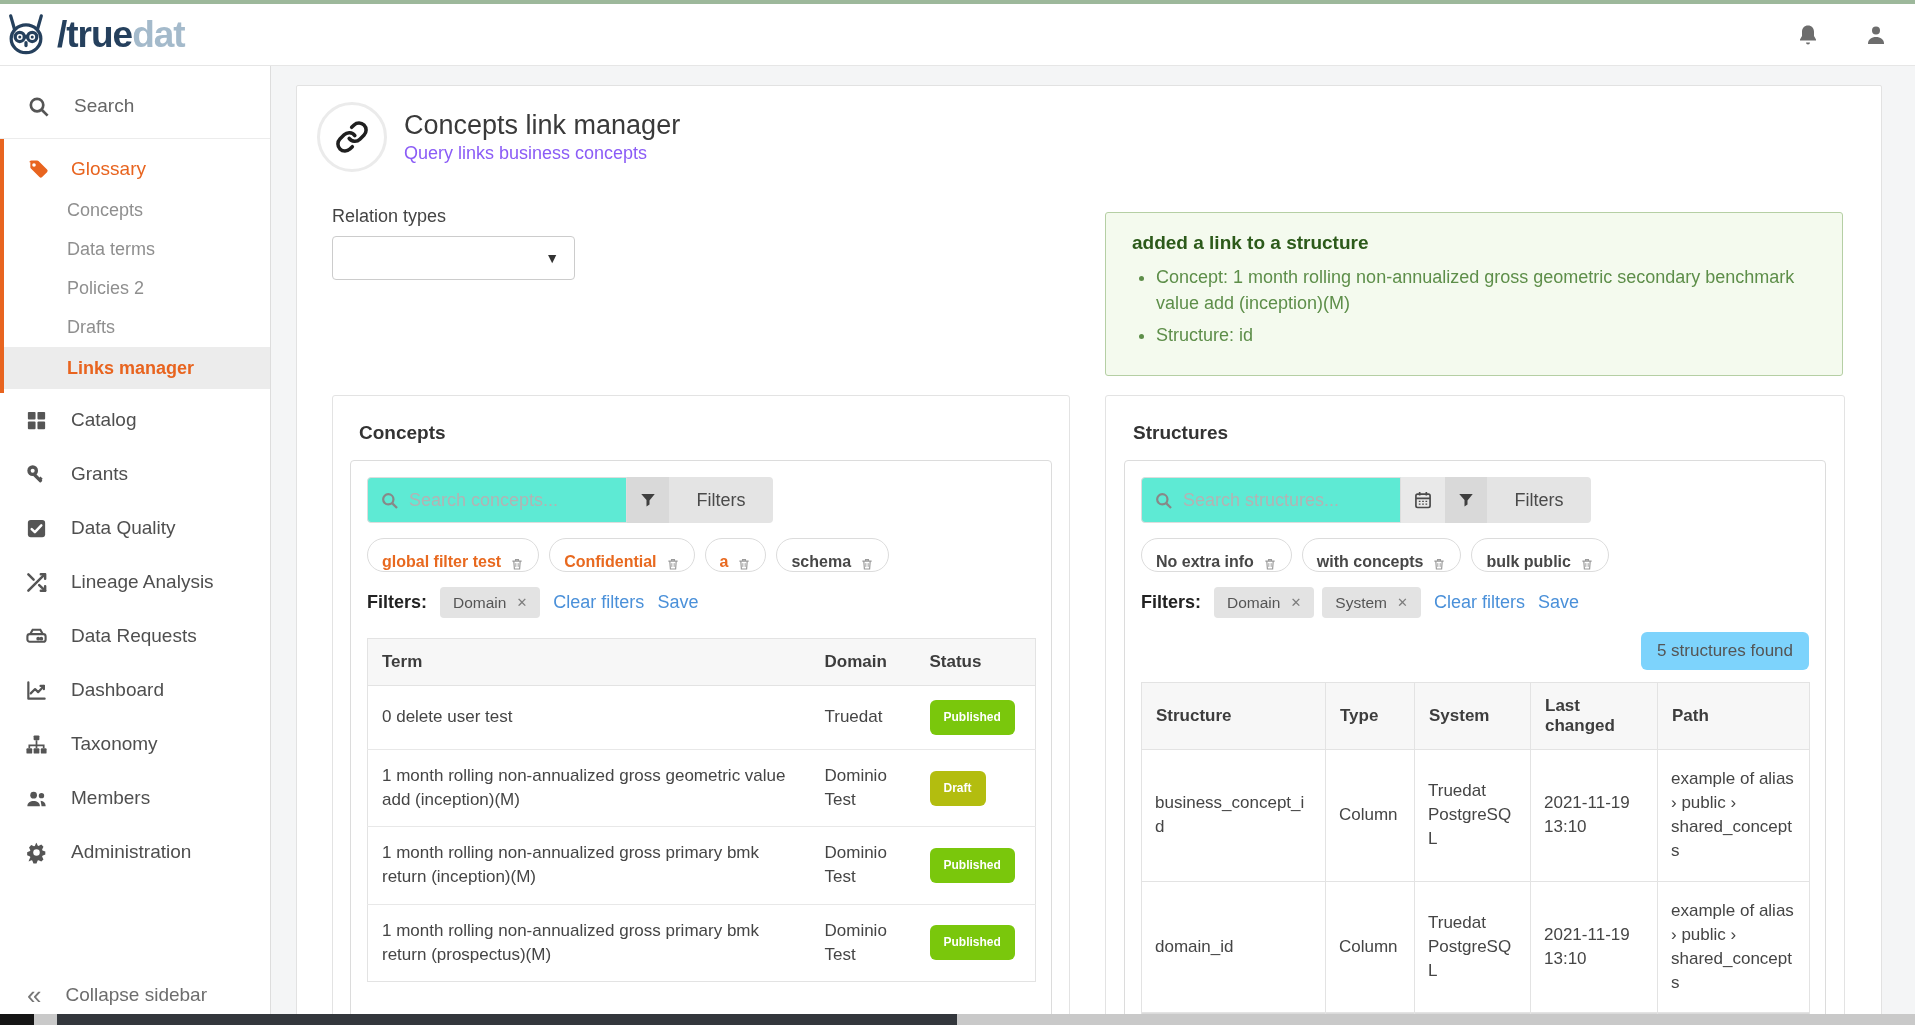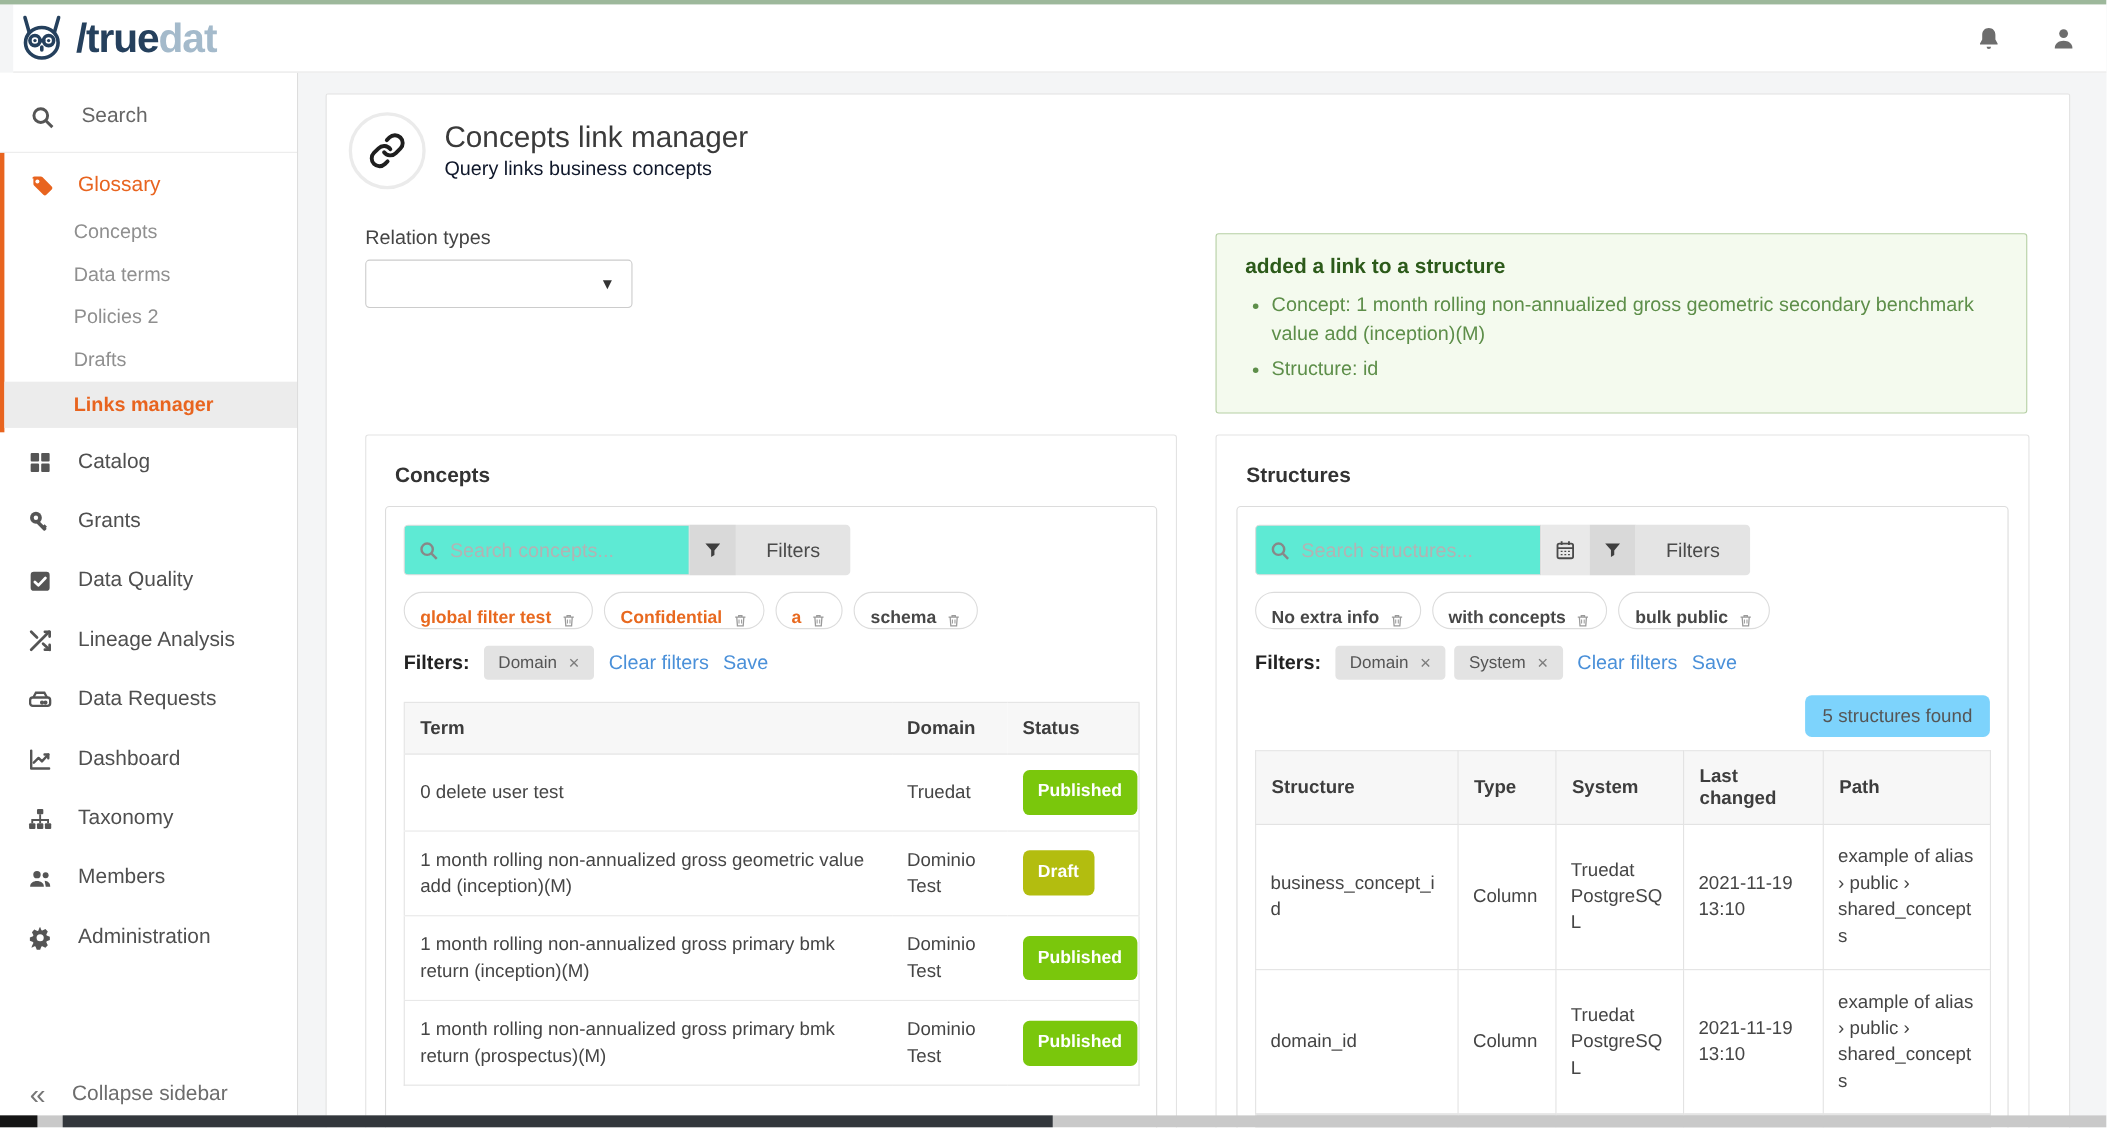--- a/index.html
+++ b/index.html
@@ -5,21 +5,21 @@
   * { box-sizing: border-box; margin: 0; padding: 0; }
   html,body { width:1915px; height:1025px; }
   body {
     position: relative; overflow: hidden;
     font-family: "Liberation Sans", sans-serif;
     background: #f4f5f6; color:#444;
   }
   
   .top-strip { position:absolute; top:0; left:0; right:0; height:4px; background:#9db89b; z-index:8; }
   .app-header {
-    position:absolute; top:4px; left:12px; right:0; height:62px; background:#fff;
+    position:absolute; top:4px; left:0; right:0; height:62px; background:#fff;
     border-bottom:1px solid #e6e6e6; display:flex; align-items:center; padding:0 3px; z-index:7;
   }
   .logo { display:flex; align-items:center; gap:8px; cursor:pointer; }
   .owl { width:46px; height:44px; }
   .wordmark { font-size:37px; font-weight:bold; letter-spacing:-1px; line-height:1; }
   .wm-primary { color:#25405d; }
   .wm-secondary { color:#a4bacb; }
   .header-actions { margin-left:auto; display:flex; align-items:center; gap:44px; padding-right:24px; color:#6d6d6d; }
   .header-actions .hicon { width:24px; height:24px; cursor:pointer; }
   
@@ -44,21 +44,21 @@
     position:absolute; left:296px; top:85px; width:1586px; height:990px;
     background:#fff; border:1px solid #e2e2e2; border-radius:2px;
   }
   .page-head { position:absolute; left:20px; top:16px; display:flex; align-items:center; gap:17px; }
   .page-head .ring {
     width:70px; height:70px; border-radius:50%; border:3px solid #ebebeb;
     display:flex; align-items:center; justify-content:center; color:#1f1f1f;
   }
   .page-head .ring svg { width:34px; height:34px; }
   .page-title { font-size:27px; color:#3a3a3a; font-weight:normal; }
-  .page-subtitle { font-size:18px; color:#0f172a; margin-top:2px; }
+  .page-subtitle { font-size:18px; color:#8b5cf6; margin-top:2px; }
   .relation-block { position:absolute; left:35px; top:120px; }
   .relation-label { font-size:18px; color:#444; }
   .relation-select {
     margin-top:9px; width:243px; height:44px; border:1px solid #ccc; border-radius:4px;
     background:#fff; position:relative; cursor:pointer;
   }
   .relation-select .caret { position:absolute; right:15px; top:50%; transform:translateY(-50%); font-size:14px; color:#333; }
   
   .alert {
     position:absolute; left:808px; top:126px; width:738px; min-height:145px;
@@ -106,21 +106,21 @@
   
   table { border-collapse:collapse; width:100%; table-layout:fixed; font-size:17px; color:#454545; }
   .tbl { border:1px solid #e3e3e3; }
   .tbl th { background:#f7f7f7; text-align:left; font-weight:bold; color:#3d3d3d; padding:13px 14px; border-top:1px solid #e3e3e3; border-bottom:1px solid #e3e3e3; }
   .tbl td { padding:14px; height:34px; vertical-align:middle; line-height:1.42; border-top:1px solid #e8e8e8; word-wrap:break-word; }
   .tbl tr.selected td { background:#dbdbdb; }
   .tbl-concepts { margin-top:20px; }
   .tbl-structures { margin-top:12px; }
   .tbl-structures th, .tbl-structures td { border:1px solid #e3e3e3; }
   .tbl-structures td { padding:17px 13px; }
-  .badge { display:inline-block; padding:9px 14px; border-radius:6px; background:#7ac70c; color:#fff; font-weight:bold; font-size:16px; }
+  .badge { display:inline-block; padding:9px 14px; border-radius:6px; background:#7ac70c; color:#fff; font-weight:bold; font-size:12px; }
   .badge.draft { background:#b3bd0f; }
   
   .hscroll { position:absolute; left:0; right:0; bottom:0; height:11px; background:#c9c9c9; z-index:20; }
   .hscroll .btn-left { position:absolute; left:0; top:0; bottom:0; width:34px; background:#151515; }
   .hscroll .thumb { position:absolute; left:57px; top:0; bottom:0; width:900px; background:#33373c; cursor:pointer; }
   .icon svg, .hicon svg { display:block; width:100%; height:100%; }
 </style>
 </head>
 <body>
 

